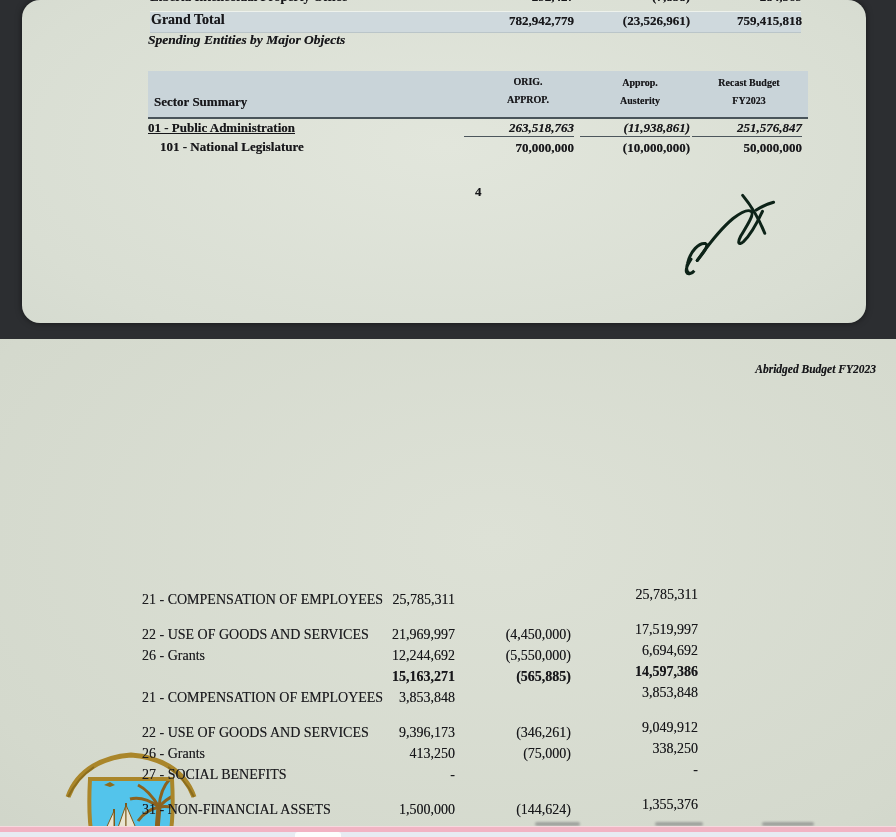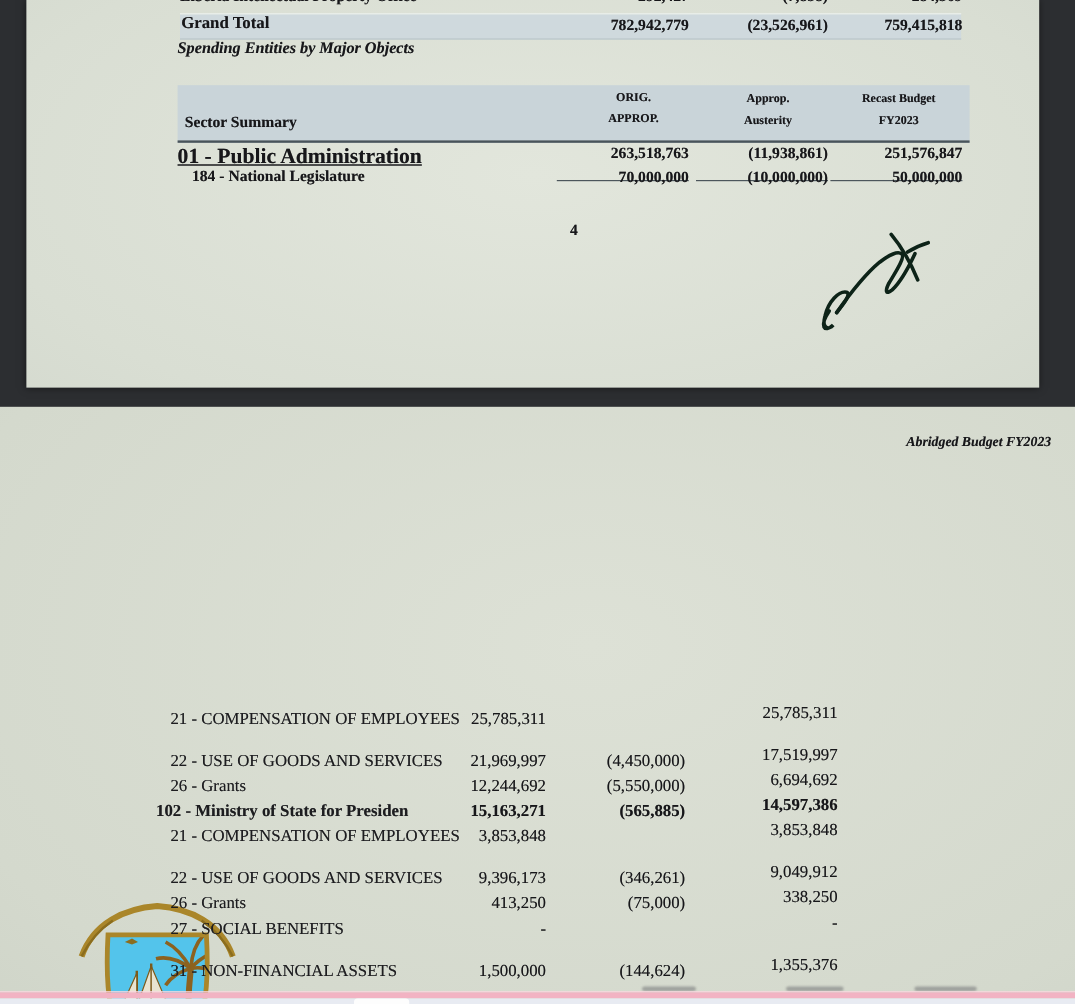--- a/index.html
+++ b/index.html
@@ -7,37 +7,38 @@
     width:896px;height:837px;overflow:hidden;position:relative;
     background:#2c2e31;
     font-family:"Liberation Serif","DejaVu Serif",serif;
     -webkit-font-smoothing:antialiased;
   }
   .page{position:absolute;overflow:hidden;}
   #page1{
     left:22px;top:0;width:844px;height:323px;
     background:radial-gradient(120% 150% at 50% 45%, #e2e6dc 0%, #d9ded3 45%, #c7cec3 100%);
     box-shadow:0 0 6px rgba(0,0,0,.5);
+    border-radius:18px;
   }
   #page2{
     left:0;top:339px;width:896px;height:498px;
     background:radial-gradient(115% 130% at 55% 40%, #dde1d6 0%, #d4d9cd 55%, #c5cbbf 100%);
   }
   .t{position:absolute;white-space:nowrap;color:#17171a;}
   .b{font-weight:bold;}
   .i{font-style:italic;}
   .scan{text-shadow:0 0 .5px rgba(25,25,30,.55);}
   .val{position:absolute;text-align:right;width:110px;white-space:nowrap;color:#17171a;}
   
   .grand-band{position:absolute;left:128px;top:11px;width:651px;height:20px;
     background:#cfd9dd;border-top:1px solid #eef2ec;border-bottom:1px solid #bac5c9;}
   .hdr-band{position:absolute;left:126px;top:71px;width:660px;height:46px;
     background:#c9d4d9;border-bottom:2px solid #49545a;}
   .hcell{position:absolute;text-align:center;font-weight:bold;font-size:10px;color:#17171a;white-space:nowrap;}
-  .u-line{border-bottom:1.5px solid #4c565c;padding-bottom:14px;}
+  .u-line{border-bottom:1.5px solid #4c565c;padding-bottom:0;font-style:italic;}
   
   .row{position:absolute;left:0;width:764px;height:18px;font-size:14px;}
   .row .lbl{position:absolute;left:142px;top:0;white-space:nowrap;color:#1d1d20;}
   .row.major .lbl{left:130px;font-weight:bold;}
   .row.major .val{font-weight:bold;}
   .row .v1{right:309px;top:0;}
   .row .v2{right:193px;top:0;}
   .row .v3{right:66px;top:-5px;} 
   
   #sig{position:absolute;left:652px;top:183px;width:110px;height:90px;transform:rotate(-6deg);}
@@ -73,28 +74,28 @@
   <div class="hdr-band"></div>
   <span class="t b scan" style="left:132px;top:94px;font-size:13px;">Sector Summary</span>
   <span class="hcell scan" style="left:456px;top:76px;width:100px;">ORIG.</span>
   <span class="hcell scan" style="left:456px;top:94px;width:100px;">APPROP.</span>
   <span class="hcell scan" style="left:568px;top:77px;width:100px;">Approp.</span>
   <span class="hcell scan" style="left:568px;top:95px;width:100px;">Austerity</span>
   <span class="hcell scan" style="left:666px;top:77px;width:122px;">Recast Budget</span>
   <span class="hcell scan" style="left:666px;top:95px;width:122px;">FY2023</span>
 
   <div>
-    <span class="t b scan" style="left:126px;top:120px;font-size:18px;text-decoration:underline;">01 - Public Administration</span>
+    <span class="t b scan" style="left:126px;top:120px;font-size:13px;text-decoration:underline;">01 - Public Administration</span>
     <span class="val b scan u-line" style="right:292px;top:120px;font-size:13px;">263,518,763</span>
     <span class="val b scan u-line" style="right:176px;top:120px;font-size:13px;">(11,938,861)</span>
     <span class="val b scan u-line" style="right:64px;top:120px;font-size:13px;">251,576,847</span>
   </div>
 
   <div>
-    <span class="t b scan" style="left:138px;top:139px;font-size:13px;">184 - National Legislature</span>
+    <span class="t b scan" style="left:138px;top:139px;font-size:13px;">101 - National Legislature</span>
     <span class="val b scan" style="right:292px;top:140px;font-size:13px;">70,000,000</span>
     <span class="val b scan" style="right:176px;top:140px;font-size:13px;">(10,000,000)</span>
     <span class="val b scan" style="right:64px;top:140px;font-size:13px;">50,000,000</span>
   </div>
 
   <span class="t b scan" style="left:453px;top:184px;font-size:13px;">4</span>
 
   <svg id="sig" viewBox="0 0 110 90">
     <g fill="none" stroke="#0d2318" stroke-width="3" stroke-linecap="round">
       <path d="M14,72 C4,84 8,90 16,84 C12,88 6,86 10,76 C14,64 24,56 30,58 C34,60 26,68 20,74"></path>
@@ -166,21 +167,20 @@
     <span class="val v2 scan">(4,450,000)</span>
     <span class="val v3 scan">17,519,997</span>
   </div>
   <div class="row" style="top:309px;">
     <span class="lbl scan">26 - Grants</span>
     <span class="val v1 scan">12,244,692</span>
     <span class="val v2 scan">(5,550,000)</span>
     <span class="val v3 scan">6,694,692</span>
   </div>
   <div class="row major" style="top:330px;">
-    <span class="lbl scan">102 - Ministry of State for Presiden</span>
     <span class="val v1 scan">15,163,271</span>
     <span class="val v2 scan">(565,885)</span>
     <span class="val v3 scan">14,597,386</span>
   </div>
   <div class="row" style="top:351px;">
     <span class="lbl scan">21 - COMPENSATION OF EMPLOYEES</span>
     <span class="val v1 scan">3,853,848</span>
     <span class="val v2 scan"></span>
     <span class="val v3 scan">3,853,848</span>
   </div>

